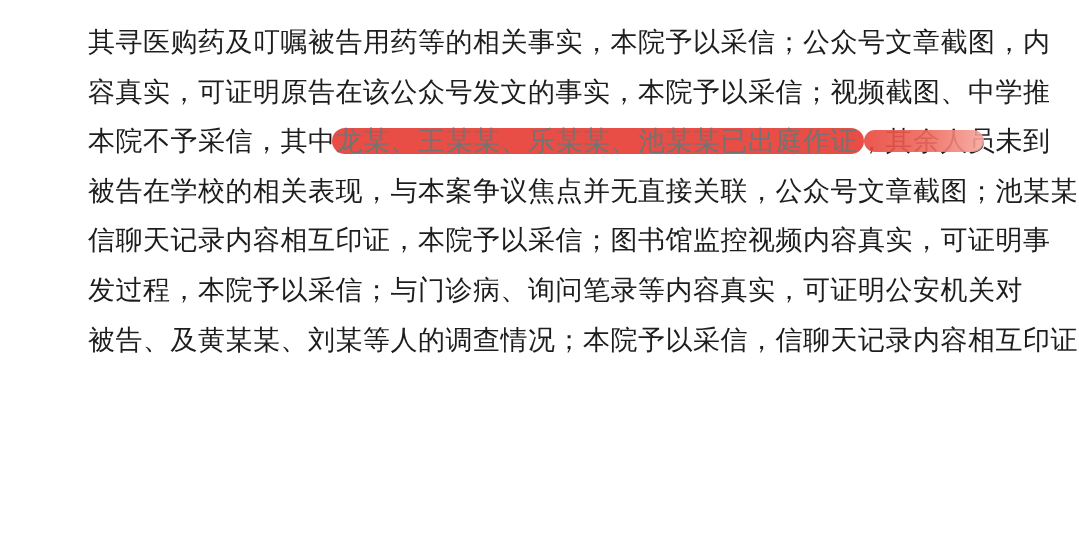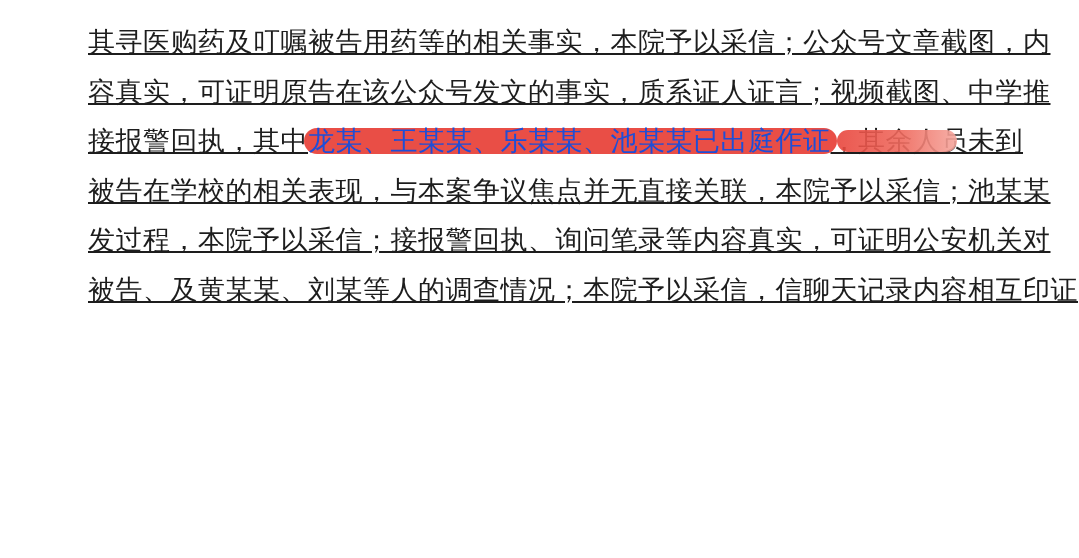--- a/index.html
+++ b/index.html
@@ -25,21 +25,20 @@
     position: relative;
     height: 49.6px;
     line-height: 49.6px;
     font-size: 27px;
     color: #1d1d1d;
     letter-spacing: 0.5px;
     white-space: nowrap;
   }
   .doc-line .seg {
     display: inline;
-    text-decoration: underline;
   }
   .hl-wrap {
     position: relative;
     display: inline-block;
   }
   .hl-mark {
     position: absolute;
     left: -4px;
     right: -6px;
     top: 11px;
@@ -55,52 +54,55 @@
     right: -126px;
     top: 13px;
     height: 22px;
     background: linear-gradient(to right, #e8453c 0%, #ef6a5e 55%, #f5a79e 100%);
     border-radius: 11px;
     opacity: 0.9;
   }
   .hl-text {
     position: relative;
     z-index: 1;
-    color: #1d4ed8;
+    color: #737373;
   }
 </style>
 </head>
 <body>
 
 <div id="page">
   <div class="doc-body">
 
     <div class="doc-line">
       <span class="seg">其寻医购药及叮嘱被告用药等的相关事实，本院予以采信；公众号文章截图，内</span>
     </div>
 
     <div class="doc-line">
-      <span class="seg">容真实，可证明原告在该公众号发文的事实，质系证人证言；视频截图、中学推</span>
+      <span class="seg">容真实，可证明原告在该公众号发文的事实，本院予以采信；视频截图、中学推</span>
     </div>
 
 
     <div class="doc-line">
-      <span class="seg">接报警回执，其中</span><span class="hl-wrap"><span class="hl-mark"></span><span class="hl-text">龙某、王某某、乐某某、池某某已出庭作证</span><span class="hl-mark tail"></span></span><span class="seg">，其余人员未到</span>
+      <span class="seg">本院不予采信，其中</span><span class="hl-wrap"><span class="hl-mark"></span><span class="hl-text">龙某、王某某、乐某某、池某某已出庭作证</span><span class="hl-mark tail"></span></span><span class="seg">，其余人员未到</span>
     </div>
 
 
     <div class="doc-line">
-      <span class="seg">被告在学校的相关表现，与本案争议焦点并无直接关联，本院予以采信；池某某</span>
+      <span class="seg">被告在学校的相关表现，与本案争议焦点并无直接关联，公众号文章截图；池某某</span>
     </div>
 
 
 
+    <div class="doc-line">
+      <span class="seg">信聊天记录内容相互印证，本院予以采信；图书馆监控视频内容真实，可证明事</span>
+    </div>
 
     <div class="doc-line">
-      <span class="seg">发过程，本院予以采信；接报警回执、询问笔录等内容真实，可证明公安机关对</span>
+      <span class="seg">发过程，本院予以采信；与门诊病、询问笔录等内容真实，可证明公安机关对</span>
     </div>
 
     <div class="doc-line">
       <span class="seg">被告、及黄某某、刘某等人的调查情况；本院予以采信，信聊天记录内容相互印证</span>
     </div>
 
   </div>
 </div>
 
 </body></html>

